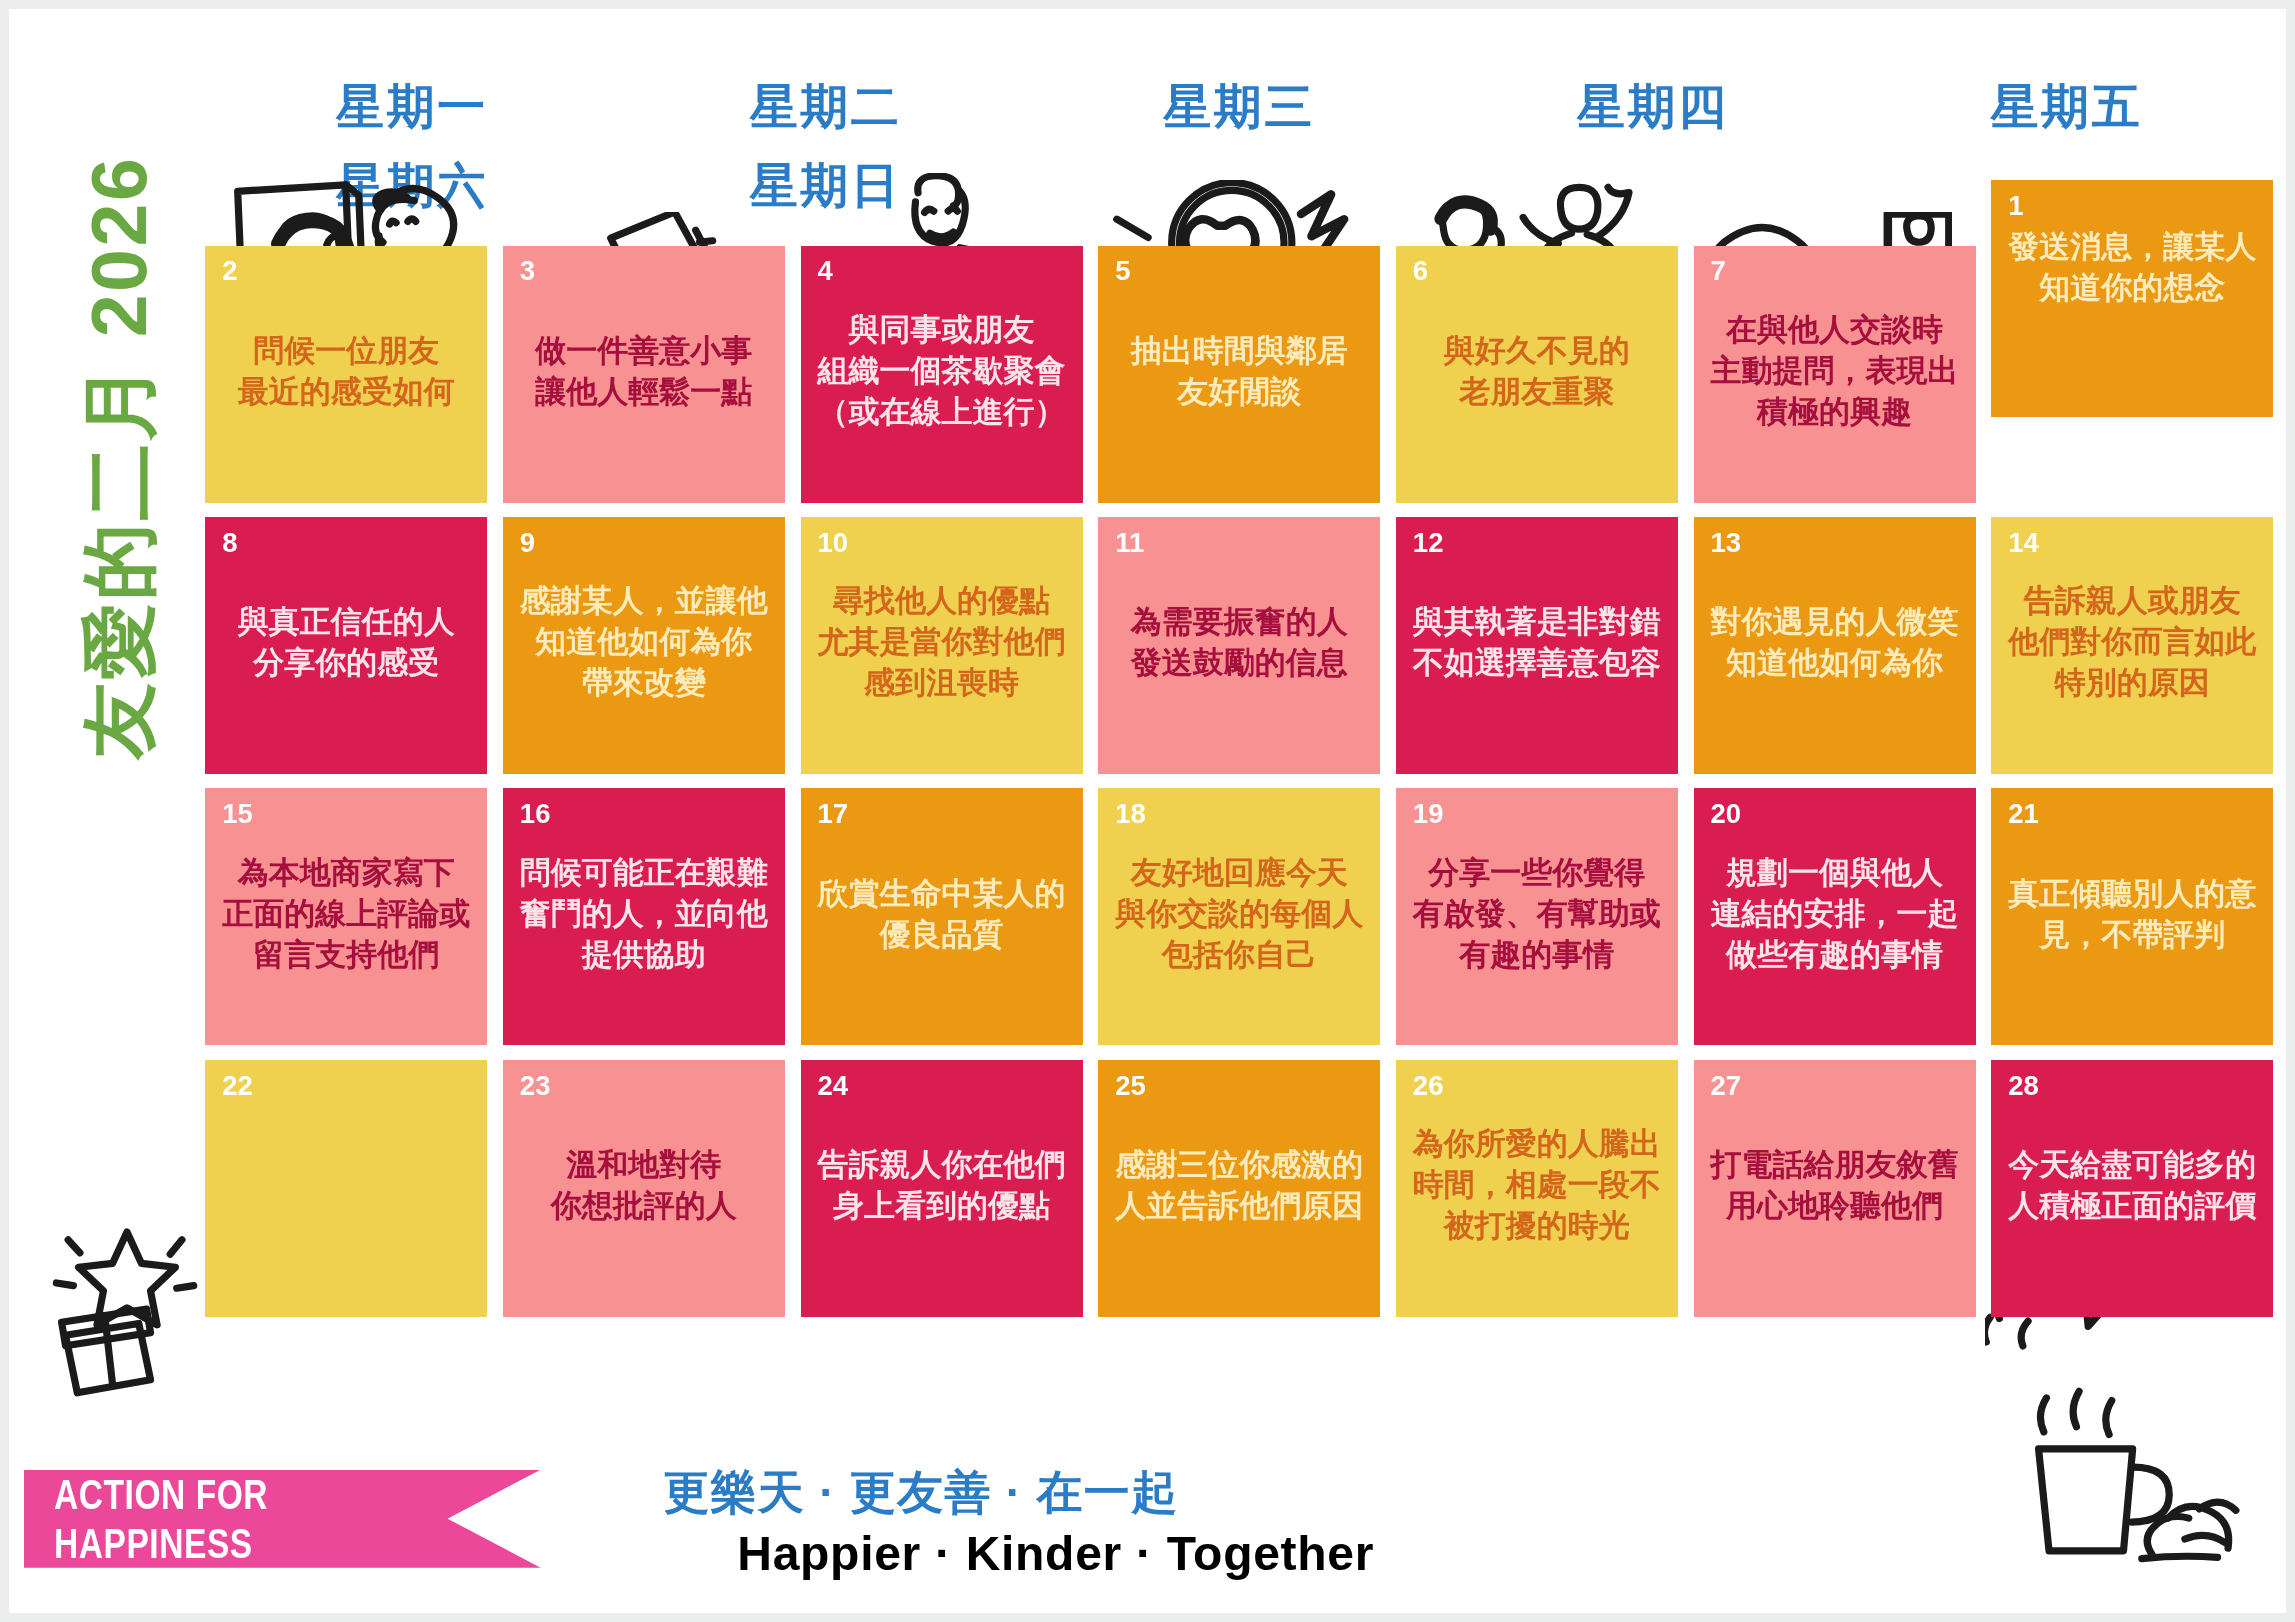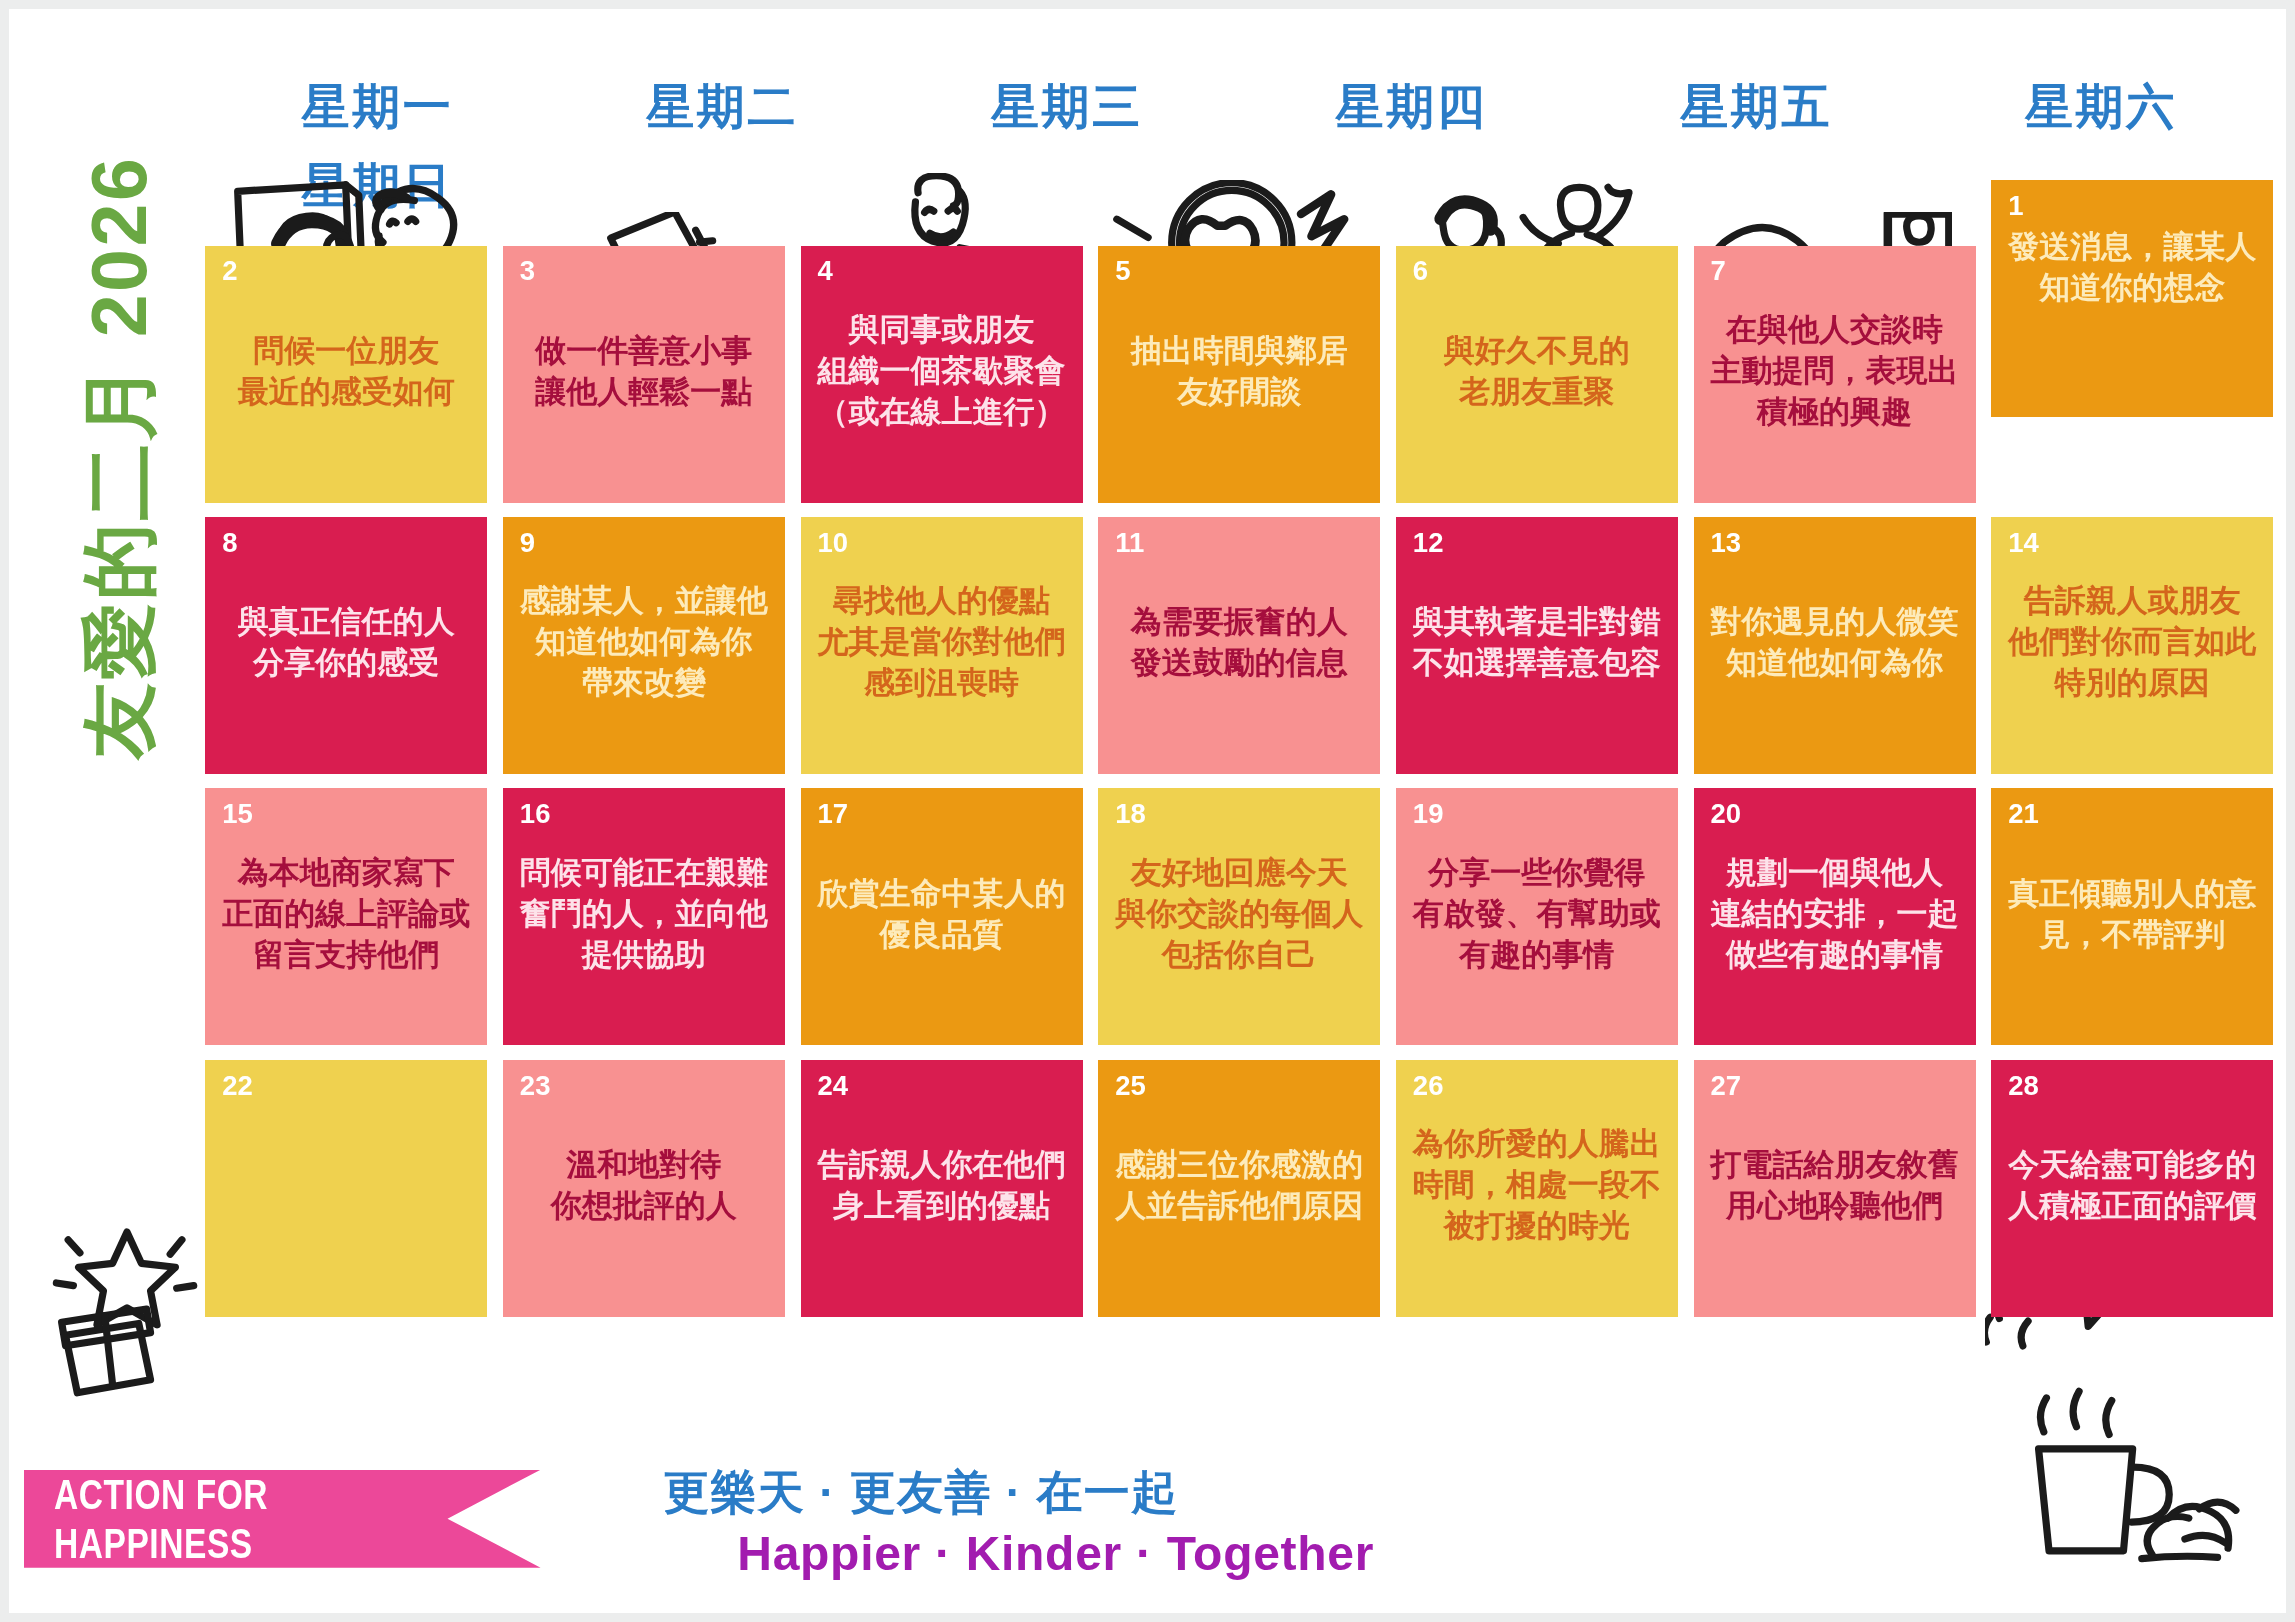--- a/index.html
+++ b/index.html
@@ -11,21 +11,21 @@
   }
   .page{
     position:absolute;left:9.2px;top:9.2px;
     width:2277px;height:1604px;
     background:#ffffff;
   }
 
   
   .weekdays{
     position:absolute;left:196px;top:58px;width:2068px;height:79px;
-    display:grid;grid-template-columns:repeat(6,1fr);
+    display:grid;grid-template-columns:repeat(5,1fr);
   }
   .weekday{
     color:#2a7cc7;font-size:48px;font-weight:700;
     text-align:center;letter-spacing:2.6px;line-height:79px;
   }
 
   
   .month-title{
     position:absolute;left:-196px;top:406px;
     width:615px;height:85px;
@@ -103,21 +103,21 @@
     color:#ffffff;font-size:43px;font-weight:700;
     letter-spacing:0.7px;margin-left:30px;
     transform:scaleX(.78);transform-origin:left center;
   }
   .tagline-zh{
     position:absolute;left:654px;top:3.9px;width:785px;
     color:#2a7cc7;font-size:46px;font-weight:700;letter-spacing:1.3px;
   }
   .tagline-en{
     position:absolute;left:654px;top:68px;width:785px;
-    color:#a21caf;font-size:48px;font-weight:800;letter-spacing:0.7px;
+    color:#000000;font-size:48px;font-weight:800;letter-spacing:0.7px;
     text-align:center;
   }
 </style>
 </head>
 <body>
 
 <div class="page">
 
   <div class="weekdays">
     <div class="weekday">星期一</div>

